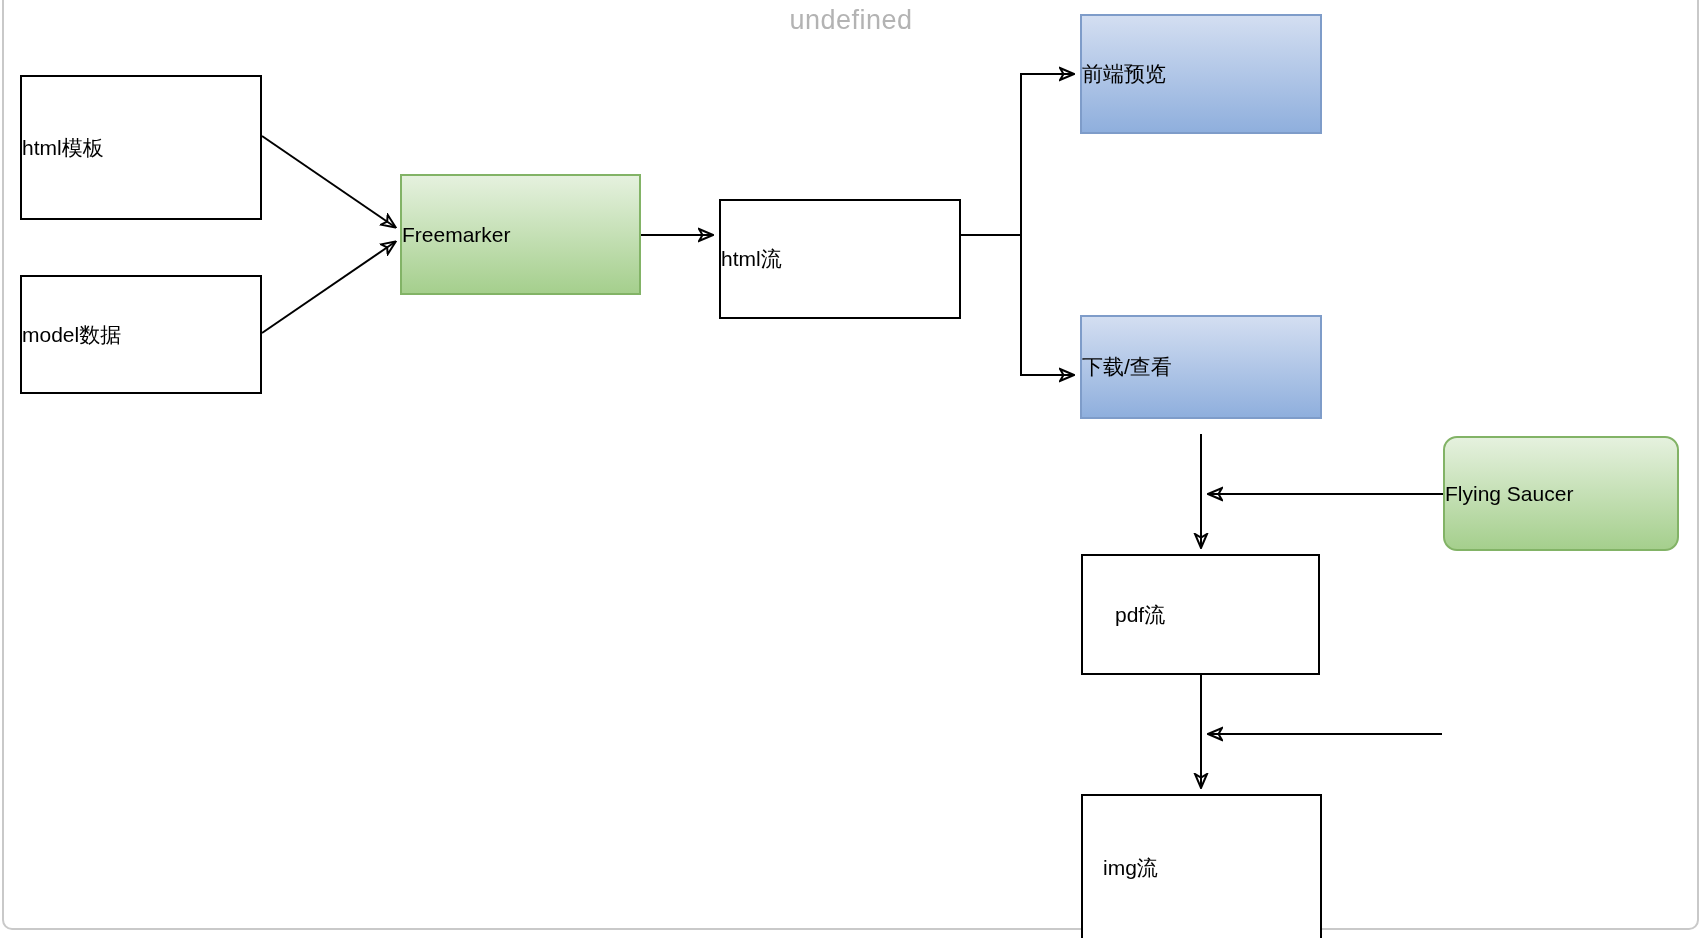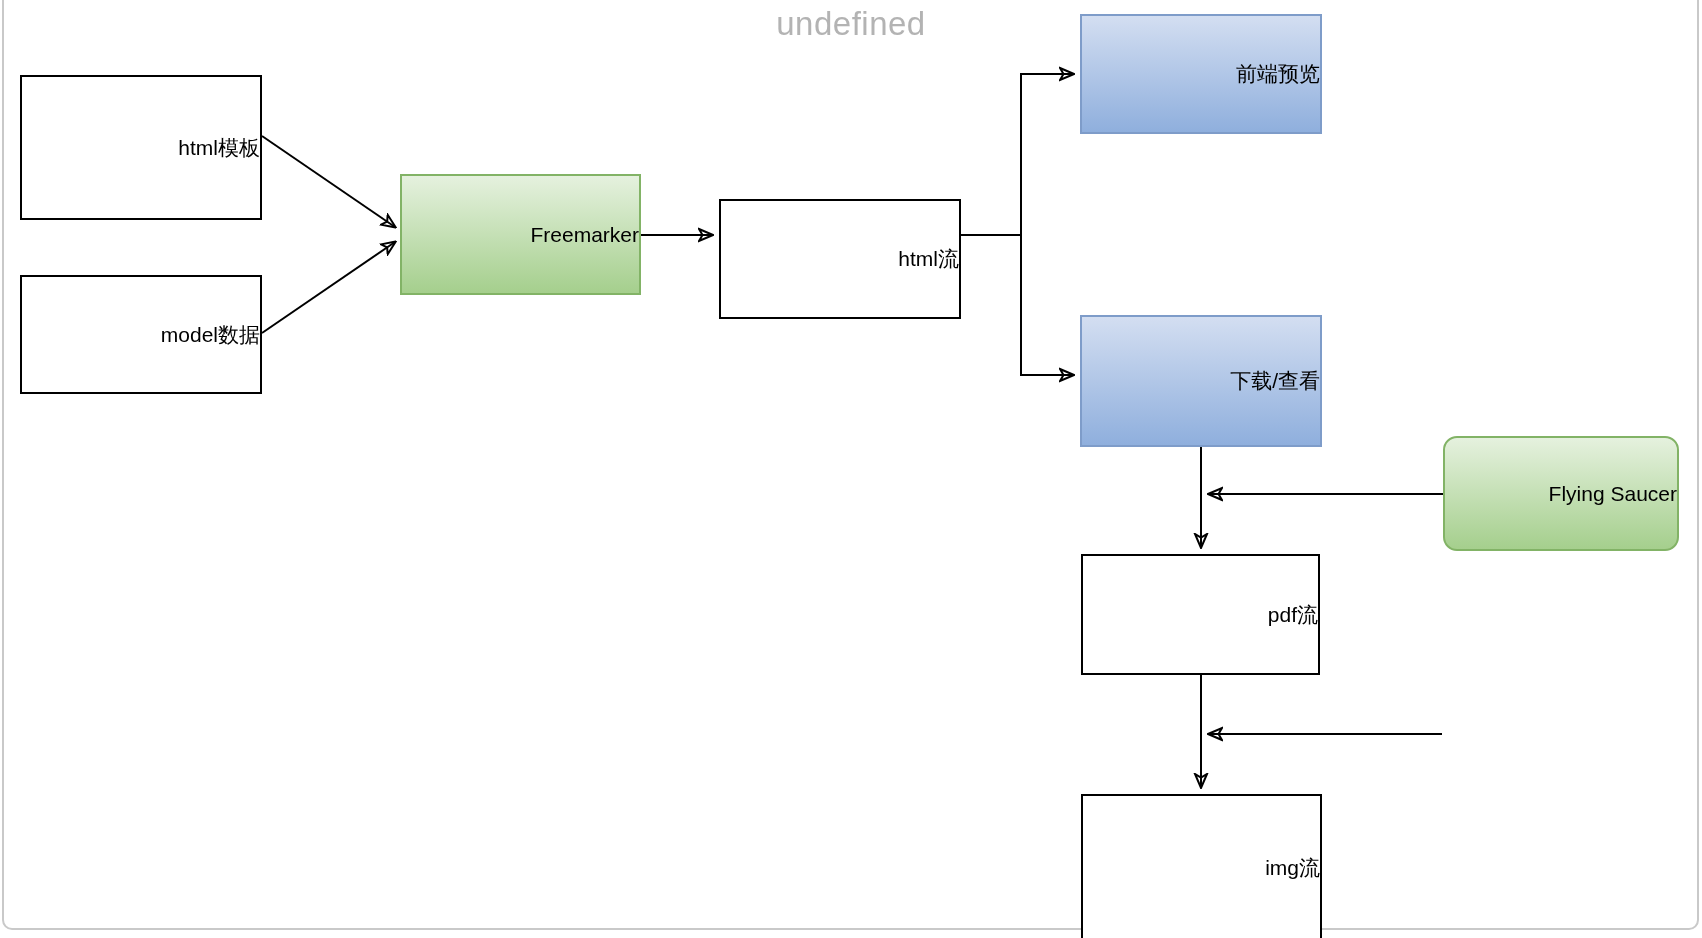--- a/index.html
+++ b/index.html
@@ -24,40 +24,40 @@
     border: 2px solid #c9c9c9;
     border-radius: 10px;
     pointer-events: none;
   }
   .diagram-title {
     position: absolute;
     left: 0;
     top: 5px;
     width: 1702px;
     text-align: center;
-    font-size: 33px;
+    font-size: 27px;
     color: #b3b3b3;
     letter-spacing: 0.5px;
   }
   svg.edge-layer {
     position: absolute;
     left: 0;
     top: 0;
   }
   svg.edge-layer path {
     fill: none;
     stroke: #000000;
     stroke-width: 2;
   }
   .node {
     position: absolute;
     box-sizing: border-box;
     display: flex;
     align-items: center;
-    justify-content: flex-end;
+    justify-content: flex-start;
     text-align: center;
     font-size: 21px;
     color: #000000;
     cursor: default;
   }
   .node-white {
     background: #ffffff;
     border: 2px solid #000000;
   }
   .node-green {
@@ -115,21 +115,21 @@
   </div>
 
   <div class="node node-white" style="left:719px; top:174px; width:242px; height:120px;margin-top:25px;" id="node-html-stream">
     <span class="node-label">html流</span>
   </div>
 
   <div class="node node-blue" style="left:1080px; top:14px; width:242px; height:120px;" id="node-frontend-preview">
     <span class="node-label">前端预览</span>
   </div>
 
-  <div class="node node-blue" style="left:1080px; top:315px; width:242px; height:132px;" id="node-download-view">
+  <div class="node node-blue" style="left:1080px; top:315px; width:242px; height:104px;" id="node-download-view">
     <span class="node-label">下载/查看</span>
   </div>
 
   <div class="node node-green rounded" style="left:1443px; top:436px; width:236px; height:115px;" id="node-flying-saucer">
     <span class="node-label">Flying Saucer</span>
   </div>
 
   <div class="node node-white" style="left:1081px; top:554px; width:239px; height:121px;padding-left:32px;" id="node-pdf-stream">
     <span class="node-label">pdf流</span>
   </div>

